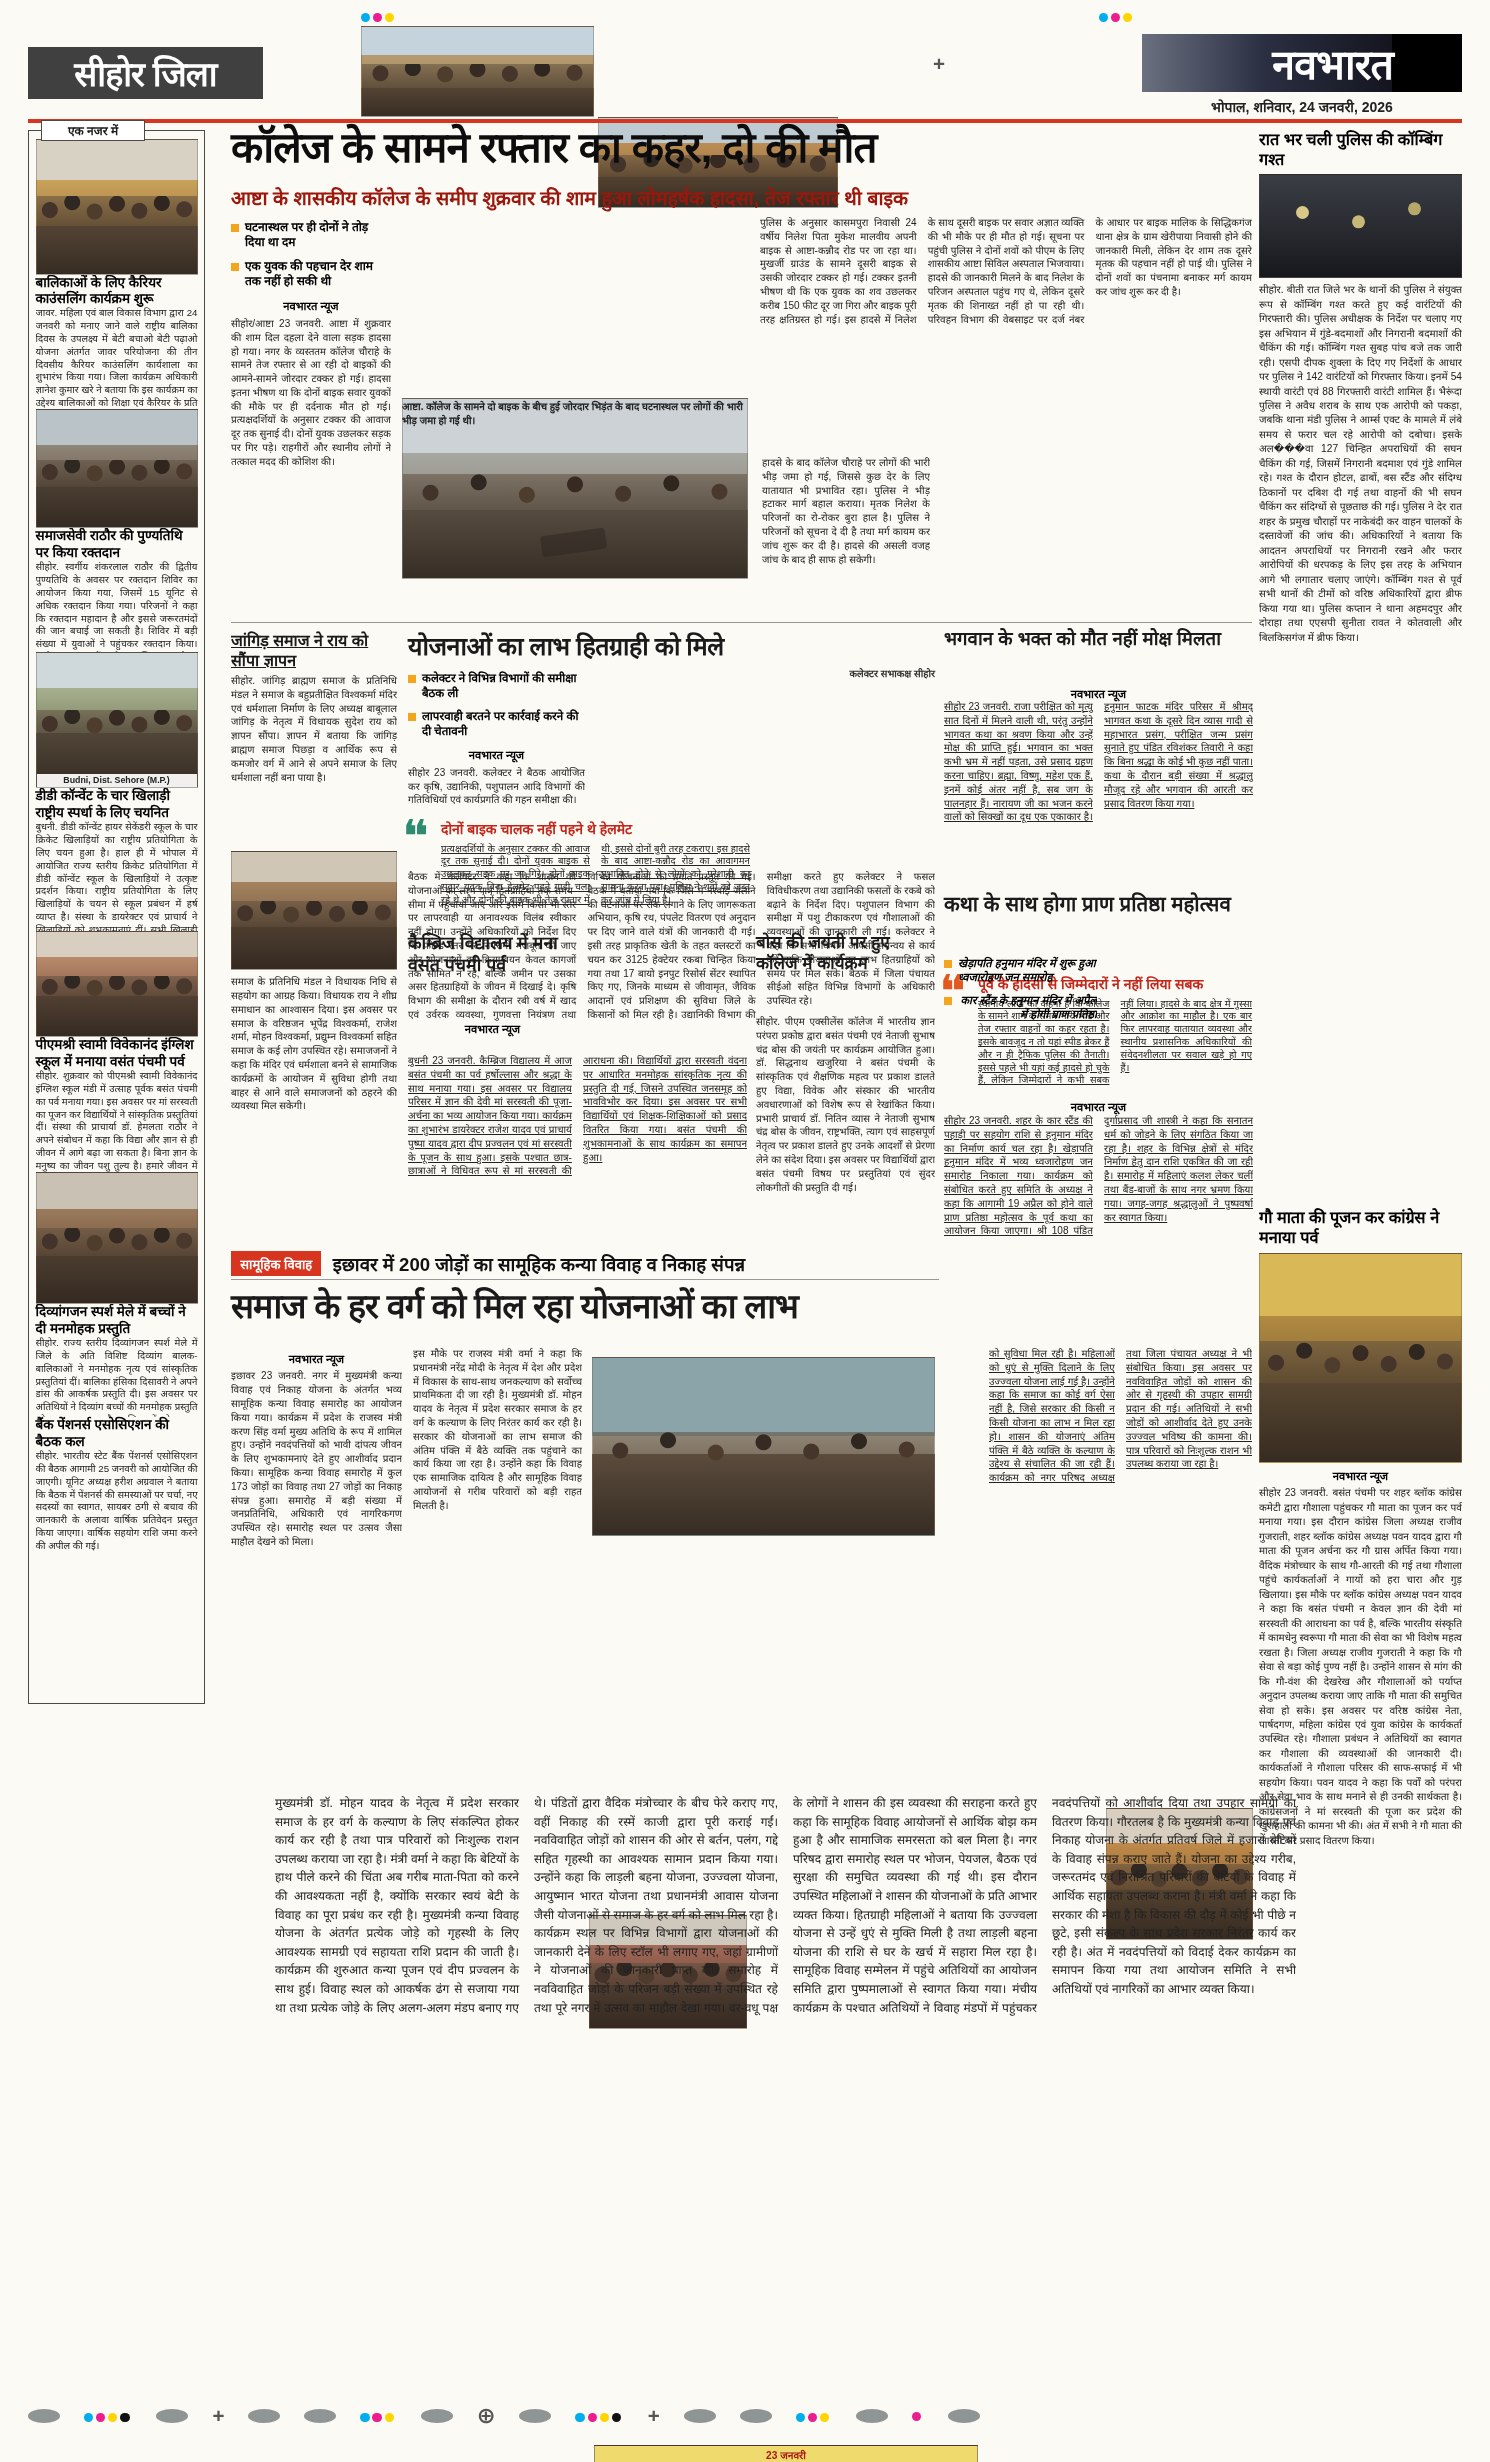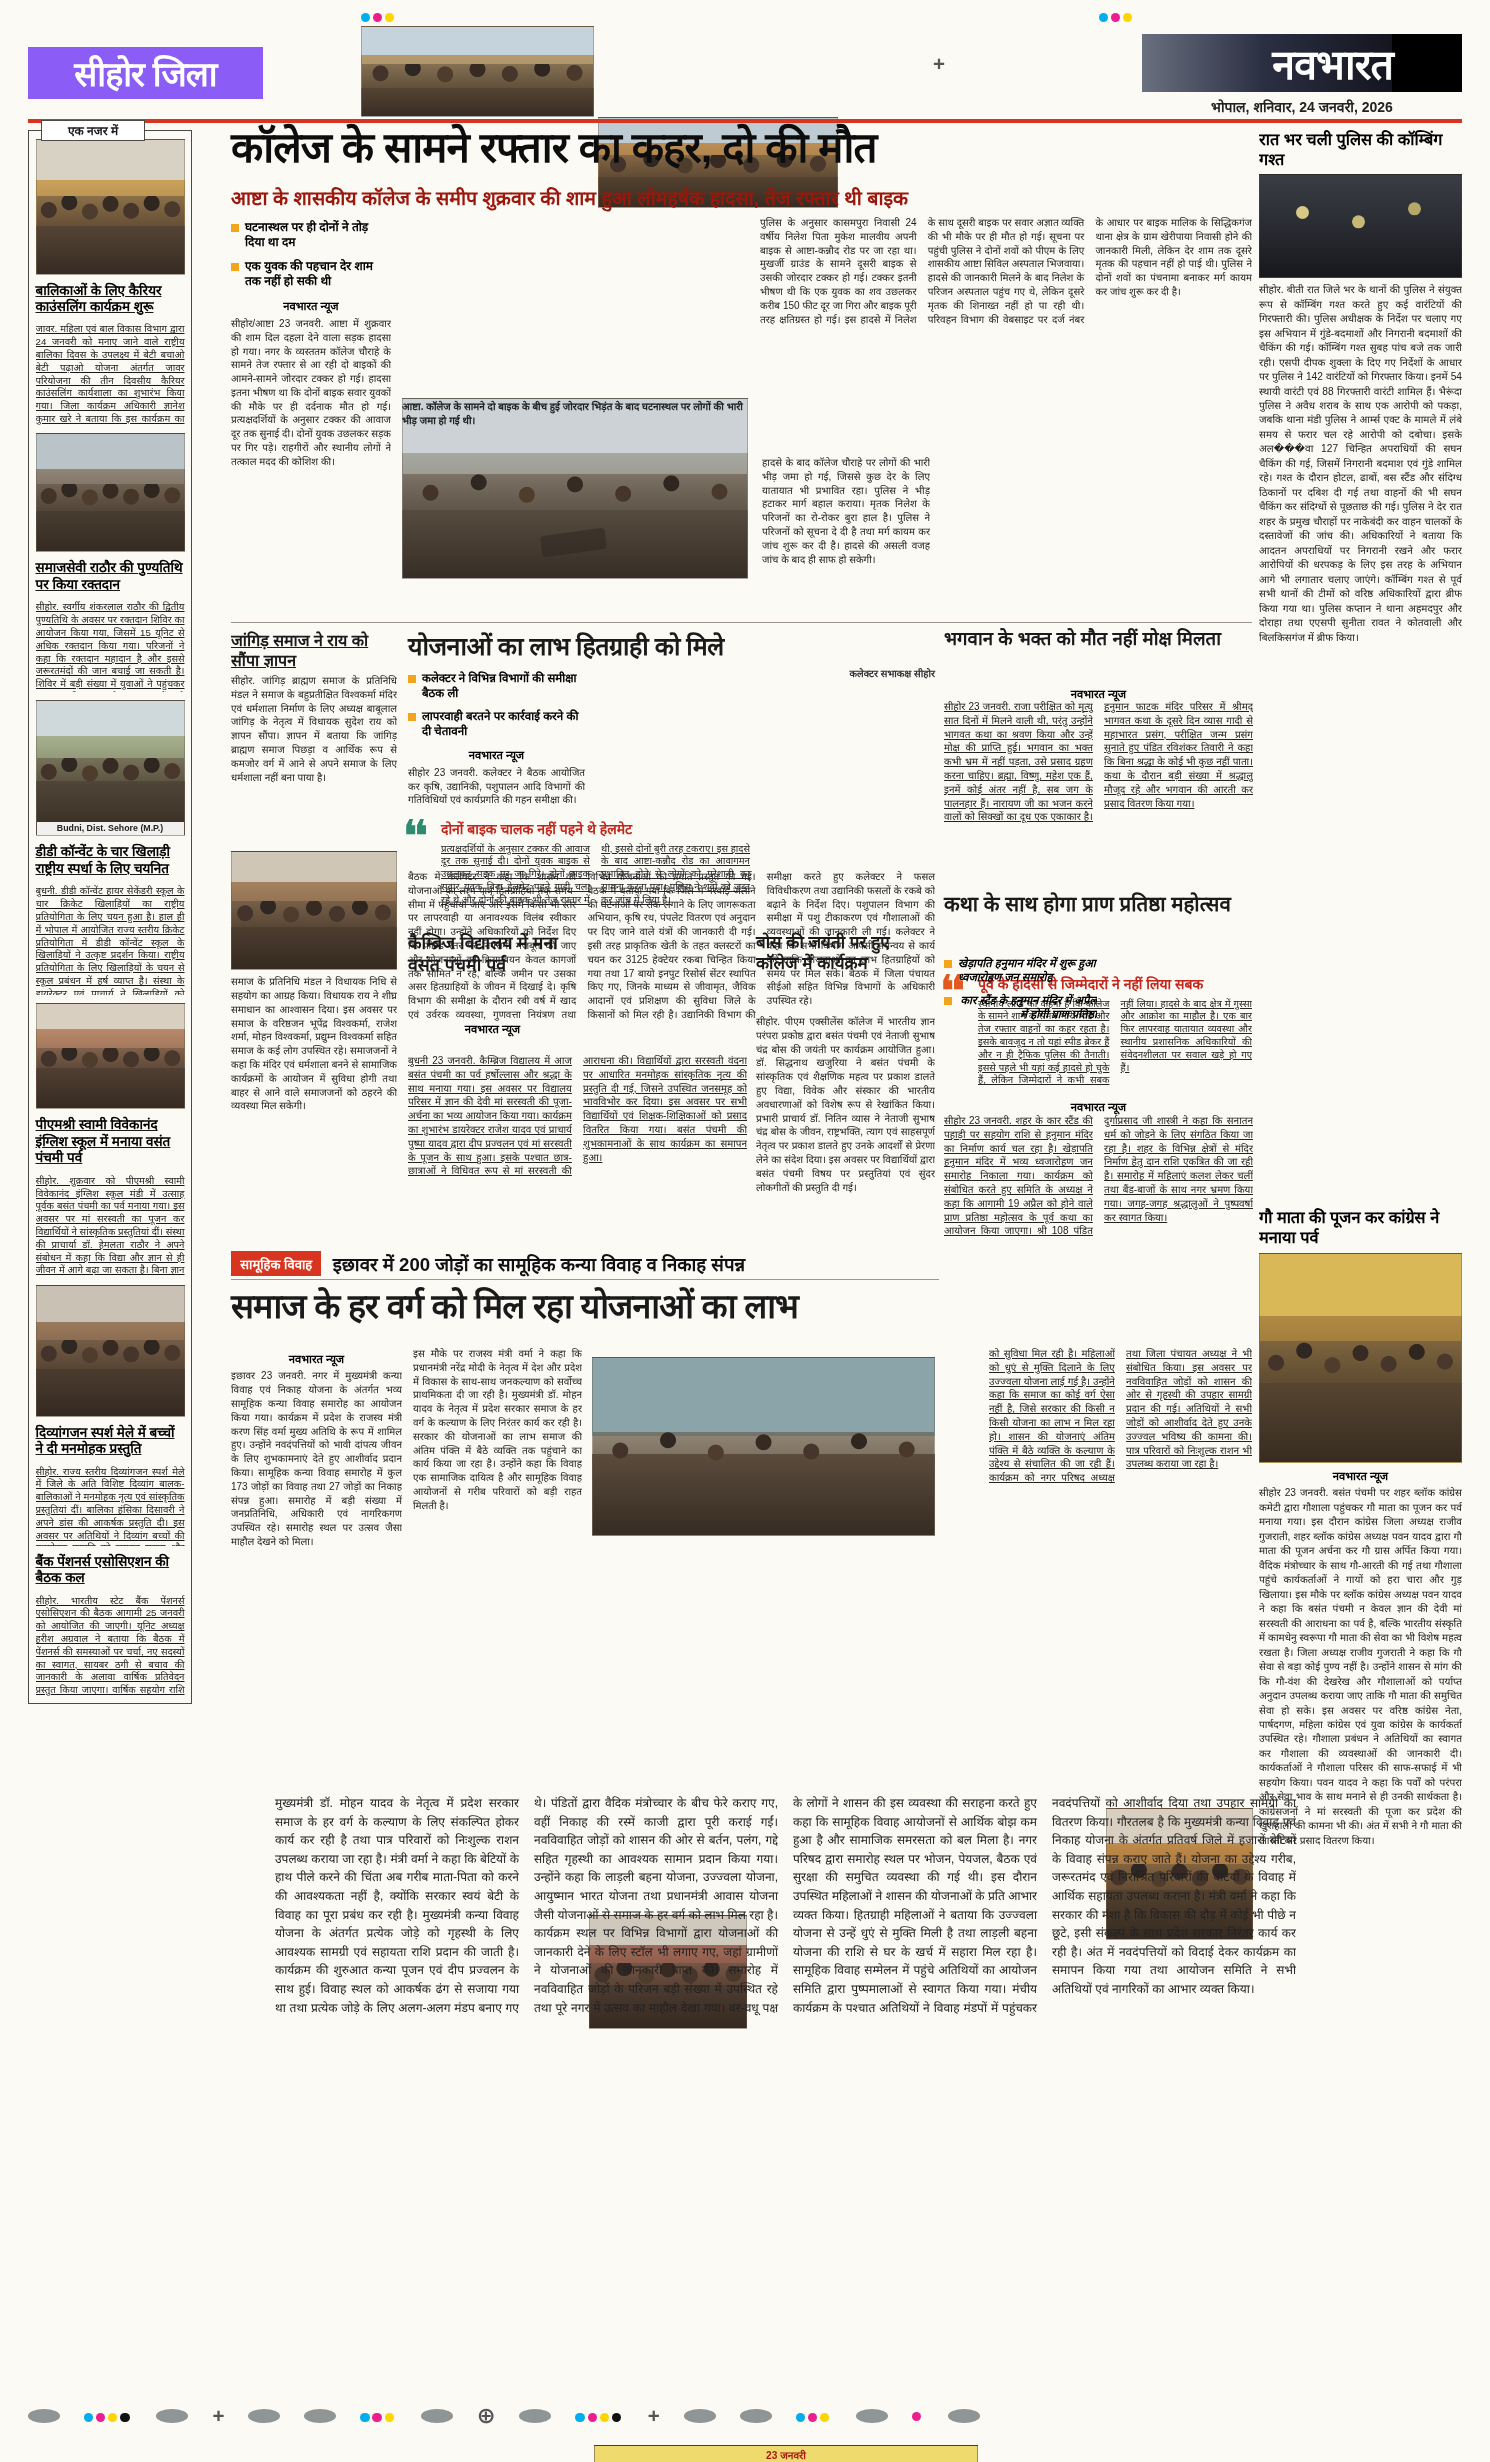--- a/index.html
+++ b/index.html
@@ -46,32 +46,32 @@
 <div id="page">
 
   <div class="abs" style="left:361px;top:7.5px;">
     <span class="dot" style="background:#00aeef;"></span><span class="dot" style="background:#ec1d8e;"></span><span class="dot" style="background:#ffd400;"></span>
   </div>
   <div class="abs" style="left:1099px;top:7.5px;">
     <span class="dot" style="background:#00aeef;"></span><span class="dot" style="background:#ec1d8e;"></span><span class="dot" style="background:#ffd400;"></span>
   </div>
   <div class="abs cross" style="left:933px;top:54px;">+</div>
 
-  <div class="abs" style="left:28px;top:47px;width:235px;height:52px;background:#8b5cf6;display:flex;align-items:center;justify-content:center;">
+  <div class="abs" style="left:28px;top:47px;width:235px;height:52px;background:#404040;display:flex;align-items:center;justify-content:center;">
     <span style="color:#fff;font-weight:bold;font-size:34px;letter-spacing:-0.9px;">सीहोर जिला</span>
   </div>
   <div class="abs photo crowd" style="left:361px;top:26px;width:233px;height:91px;background:linear-gradient(180deg,#c5d4dc 0%,#c5d4dc 32%,#b49a6e 32%,#a98e62 68%,#7a6248 68%);"></div>
   <div class="abs photo crowd" style="left:598px;top:26px;width:240px;height:91px;background:linear-gradient(180deg,#bfcbd2 0%,#bfcbd2 28%,#bc8e55 28%,#a07544 66%,#6f5436 66%);"></div>
   <div class="abs" style="left:1142px;top:34px;width:320px;height:58px;background:linear-gradient(90deg,#6a7080 0%,#2b2f42 38%,#14151f 78%,#000 78%);display:flex;align-items:center;justify-content:flex-end;padding-right:69px;">
     <span style="color:#fff;font-weight:bold;font-size:41px;letter-spacing:-0.9px;">नवभारत</span>
   </div>
   <div class="abs" style="left:1142px;top:97px;width:320px;text-align:center;font-size:14px;font-weight:600;color:#222;">भोपाल, शनिवार, 24 जनवरी, 2026</div>
   <div class="abs" style="left:28px;top:119px;width:1434px;height:3.7px;background:#d7351f;"></div>
 
-  <div class="abs" style="left:28px;top:130px;width:164px;height:1574px;border:1.9px solid #4a4a46;padding:7.5px 6.5px;display:flex;flex-direction:column;gap:8px;overflow:hidden;text-decoration:underline;">
+  <div class="abs" style="left:28px;top:130px;width:177px;height:1574px;border:1.9px solid #4a4a46;padding:7.5px 6.5px;display:flex;flex-direction:column;gap:0;overflow:hidden;">
     <div class="photo crowd" style="height:136px;flex:0 0 auto;background:linear-gradient(180deg,#d8d2c4 0%,#d8d2c4 30%,#c8a25a 30%,#a87f48 64%,#6d5742 64%);"></div>
     <div class="t-sm">बालिकाओं के लिए कैरियर काउंसलिंग कार्यक्रम शुरू</div>
     <div class="small-txt" style="height:102px;flex:0 0 auto;">जावर. महिला एवं बाल विकास विभाग द्वारा 24 जनवरी को मनाए जाने वाले राष्ट्रीय बालिका दिवस के उपलक्ष्य में बेटी बचाओ बेटी पढ़ाओ योजना अंतर्गत जावर परियोजना की तीन दिवसीय कैरियर काउंसलिंग कार्यशाला का शुभारंभ किया गया। जिला कार्यक्रम अधिकारी ज्ञानेश कुमार खरे ने बताया कि इस कार्यक्रम का उद्देश्य बालिकाओं को शिक्षा एवं कैरियर के प्रति जागरूक करना, बाल विवाह की रोकथाम के प्रति जागरूकता फैलाना और मेधावी बालिकाओं को प्रोत्साहित करना है। इस अवसर पर मेधावी बालिकाओं का सम्मान भी किया गया।</div>
 
     <div class="photo crowd" style="height:119px;flex:0 0 auto;background:linear-gradient(180deg,#b9c3c8 0%,#b9c3c8 30%,#8f8577 30%,#6e6154 66%,#4e443a 66%);"></div>
     <div class="t-sm">समाजसेवी राठौर की पुण्यतिथि पर किया रक्तदान</div>
     <div class="small-txt" style="height:91px;flex:0 0 auto;">सीहोर. स्वर्गीय शंकरलाल राठौर की द्वितीय पुण्यतिथि के अवसर पर रक्तदान शिविर का आयोजन किया गया, जिसमें 15 यूनिट से अधिक रक्तदान किया गया। परिजनों ने कहा कि रक्तदान महादान है और इससे जरूरतमंदों की जान बचाई जा सकती है। शिविर में बड़ी संख्या में युवाओं ने पहुंचकर रक्तदान किया। सभी रक्तदाताओं को प्रशस्ति पत्र देकर सम्मानित किया गया। स्वर्गीय राठौर की स्मृति में हर वर्ष शिविर आयोजित किया जाता है।</div>
 
     <div class="photo crowd" style="height:136px;flex:0 0 auto;background:linear-gradient(180deg,#cfd8da 0%,#cfd8da 26%,#a7b08e 26%,#7f8468 60%,#585244 60%);">
       <div class="photo-cap">Budni, Dist. Sehore (M.P.)</div>

